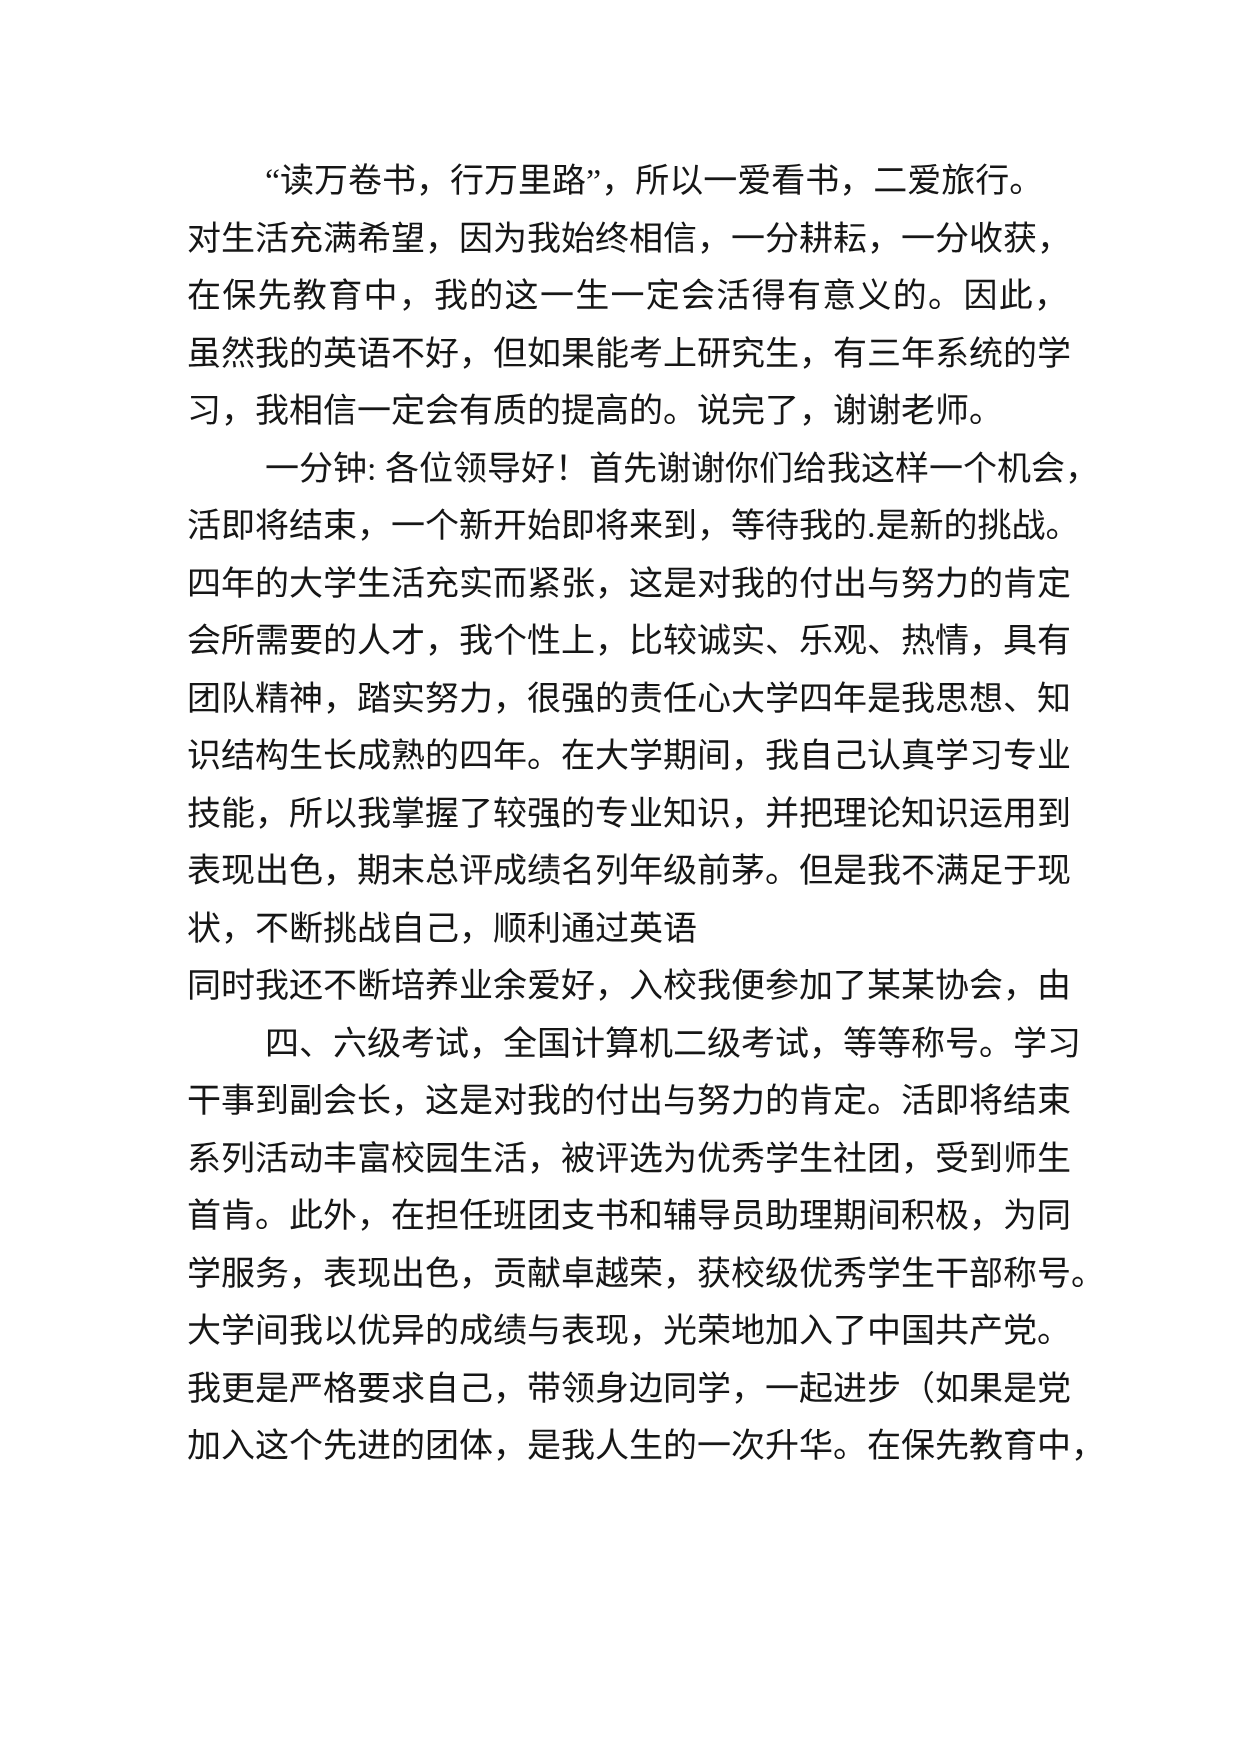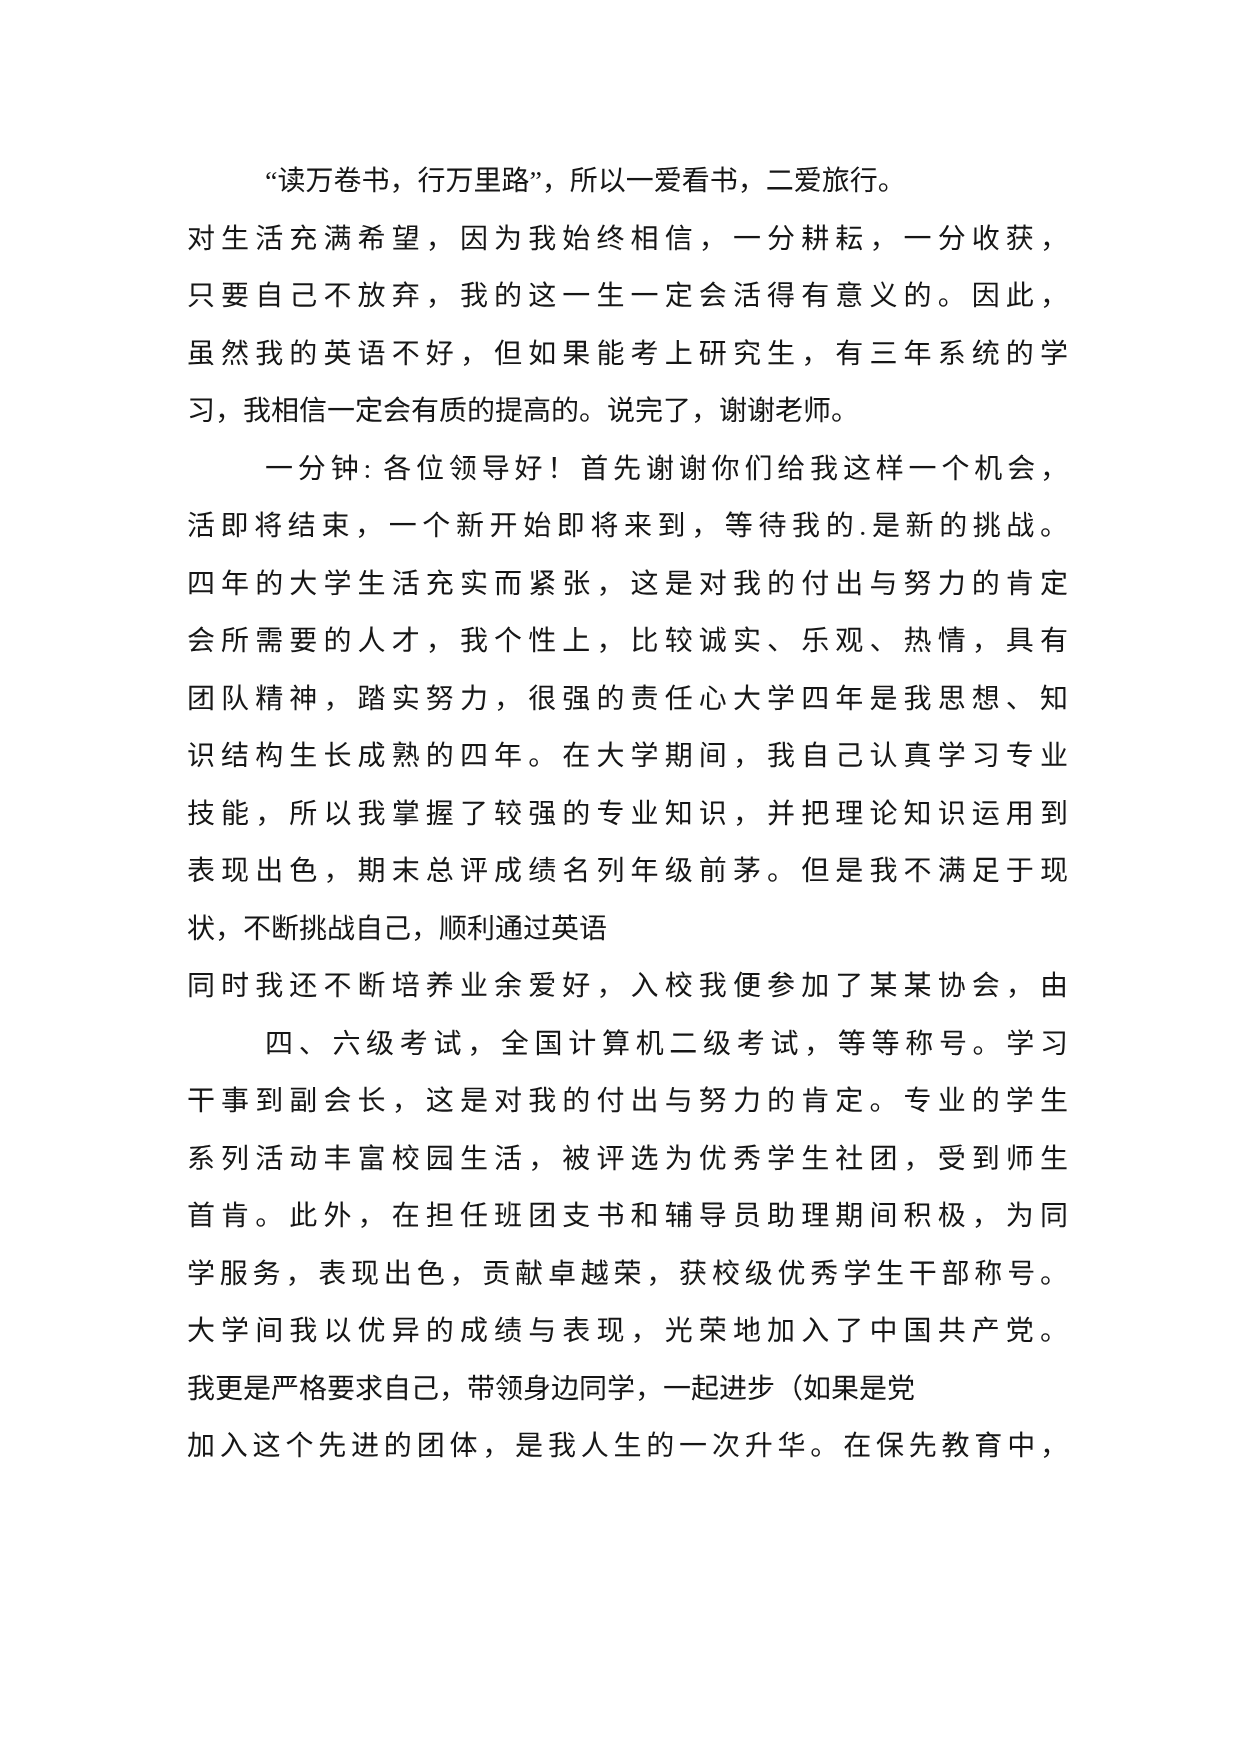--- a/index.html
+++ b/index.html
@@ -19,21 +19,21 @@
     position: absolute;
     top: 152px;
     left: 187px;
     width: 881px;
   }
   .paragraph {
     margin: 0;
     padding: 0;
   }
   .line {
-    font-size: 28px;
+    font-size: 34px;
     line-height: 57.5px;
     height: 57.5px;
     white-space: nowrap;
     text-align: justify;
     text-align-last: justify;
     text-justify: inter-character;
     overflow: visible;
   }
   .line.short {
     text-align: left;
@@ -44,41 +44,41 @@
   }
 </style>
 </head>
 <body>
 
 <div class="page">
 
   <div class="paragraph">
     <div class="line indent short">“读万卷书，行万里路”，所以一爱看书，二爱旅行。</div>
     <div class="line">对生活充满希望，因为我始终相信，一分耕耘，一分收获，</div>
-    <div class="line">只要自己不放弃，我的这一生一定会活得有意义的。因此，</div>
+    <div class="line">在保先教育中，我的这一生一定会活得有意义的。因此，</div>
     <div class="line">虽然我的英语不好，但如果能考上研究生，有三年系统的学</div>
     <div class="line short">习，我相信一定会有质的提高的。说完了，谢谢老师。</div>
   </div>
 
   <div class="paragraph">
     <div class="line indent">一分钟: 各位领导好！首先谢谢你们给我这样一个机会，</div>
     <div class="line">活即将结束，一个新开始即将来到，等待我的.是新的挑战。</div>
     <div class="line">四年的大学生活充实而紧张，这是对我的付出与努力的肯定</div>
     <div class="line">会所需要的人才，我个性上，比较诚实、乐观、热情，具有</div>
     <div class="line">团队精神，踏实努力，很强的责任心大学四年是我思想、知</div>
     <div class="line">识结构生长成熟的四年。在大学期间，我自己认真学习专业</div>
     <div class="line">技能，所以我掌握了较强的专业知识，并把理论知识运用到</div>
     <div class="line">表现出色，期末总评成绩名列年级前茅。但是我不满足于现</div>
     <div class="line short">状，不断挑战自己，顺利通过英语</div>
   </div>
 
   <div class="paragraph">
     <div class="line">同时我还不断培养业余爱好，入校我便参加了某某协会，由</div>
     <div class="line indent">四、六级考试，全国计算机二级考试，等等称号。学习</div>
-    <div class="line">干事到副会长，这是对我的付出与努力的肯定。专业的学生</div>
+    <div class="line">干事到副会长，这是对我的付出与努力的肯定。活即将结束</div>
     <div class="line">系列活动丰富校园生活，被评选为优秀学生社团，受到师生</div>
     <div class="line">首肯。此外，在担任班团支书和辅导员助理期间积极，为同</div>
     <div class="line">学服务，表现出色，贡献卓越荣，获校级优秀学生干部称号。</div>
     <div class="line">大学间我以优异的成绩与表现，光荣地加入了中国共产党。</div>
     <div class="line short">我更是严格要求自己，带领身边同学，一起进步（如果是党</div>
     <div class="line">加入这个先进的团体，是我人生的一次升华。在保先教育中，</div>
   </div>
 
 </div>
 

